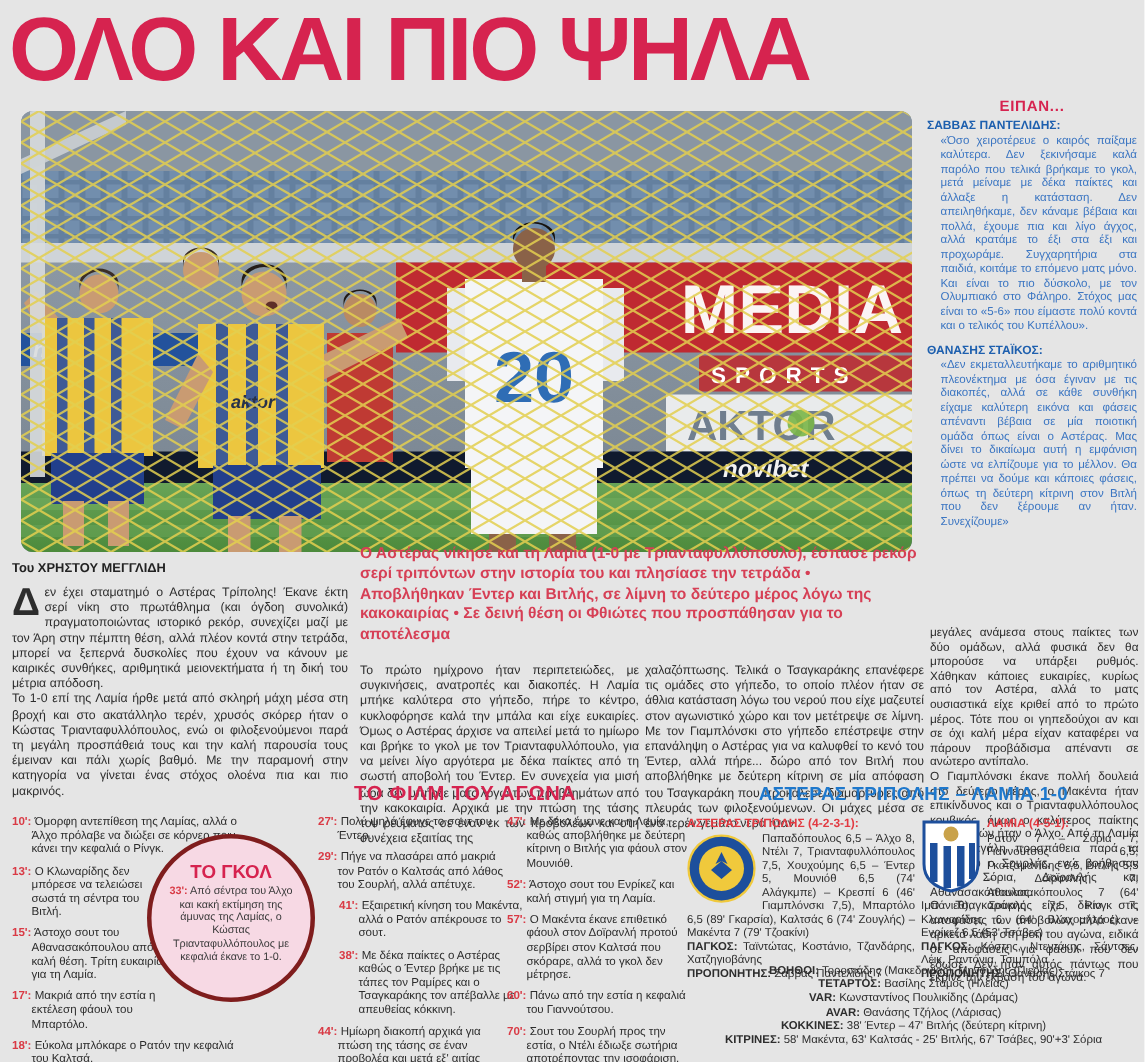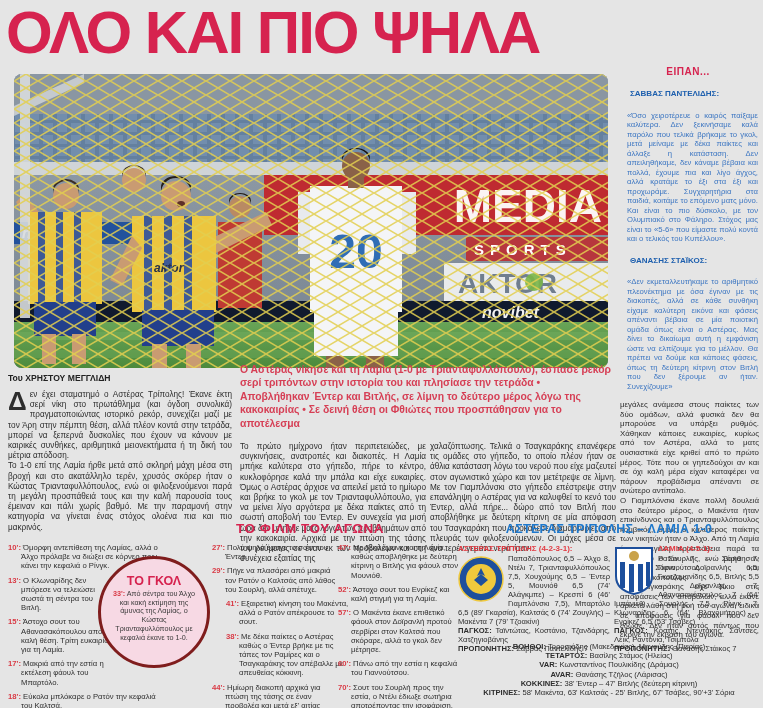--- a/index.html
+++ b/index.html
@@ -9,36 +9,36 @@
 
   .headline{left:6px;top:2px;width:750px;font-size:60px;font-weight:800;letter-spacing:-2px;
             color:#d6234f;line-height:62px;white-space:nowrap;}
 
   .photo-wrap{left:14px;top:74px;width:594px;height:294px;border-radius:8px;overflow:hidden;
               background:#8d99a5;}
 
   
   .said{left:618px;top:66px;width:140px;}
   .said-title{color:#d6234f;font-weight:bold;font-size:10px;text-align:center;margin:0 0 2px 0;letter-spacing:.5px;}
-  .quote-speaker{color:#1d5fae;font-weight:bold;font-size:8px;line-height:9.6px;margin:12px;}
+  .quote-speaker{color:#1d5fae;font-weight:bold;font-size:8px;line-height:9.6px;margin:0;}
   .quote-text{color:#3c76c2;font-size:7.7px;line-height:9.5px;text-align:justify;margin:0 0 7px 0;padding-left:9px;}
 
   .byline{left:8px;top:373px;font-size:8.6px;font-weight:bold;color:#222;}
 
   .lead{left:8px;top:390px;width:224px;font-size:8.2px;line-height:10.2px;color:#2d2d2d;text-align:justify;}
   .lead p{margin:0;}
   .dropcap{float:left;font-size:26px;line-height:21px;font-weight:bold;color:#2d2d2d;padding:1px 3px 0 0;}
 
   .subhead{left:240px;top:363px;width:372px;text-align:left;color:#d63f55;font-weight:bold;
            font-size:10.4px;line-height:13.4px;}
 
   .report{font-size:8.2px;line-height:10.2px;color:#2d2d2d;text-align:justify;}
   .rc1{left:240px;top:442px;width:186px;}
   .rc2{left:430px;top:442px;width:186px;}
-  .rc3{left:620px;top:400px;width:139px;font-size:7.9px;line-height:9.6px;}
+  .rc3{left:620px;top:417px;width:139px;font-size:7.9px;line-height:9.6px;}
   .report p{margin:0;}
 
   .film-title{left:168px;top:521px;width:284px;text-align:center;color:#d6234f;font-weight:800;
               font-size:13.5px;letter-spacing:.5px;}
   .film-col{font-size:7.7px;line-height:9.2px;color:#2d2d2d;}
   .fc1{left:8px;top:543px;width:152px;}
   .fc2{left:212px;top:543px;width:127px;}
   .fc3{left:338px;top:543px;width:121px;}
   .film-item{margin:0 0 5px 0;padding-left:13px;text-indent:-13px;}
   .min{color:#d93a45;font-weight:bold;}

